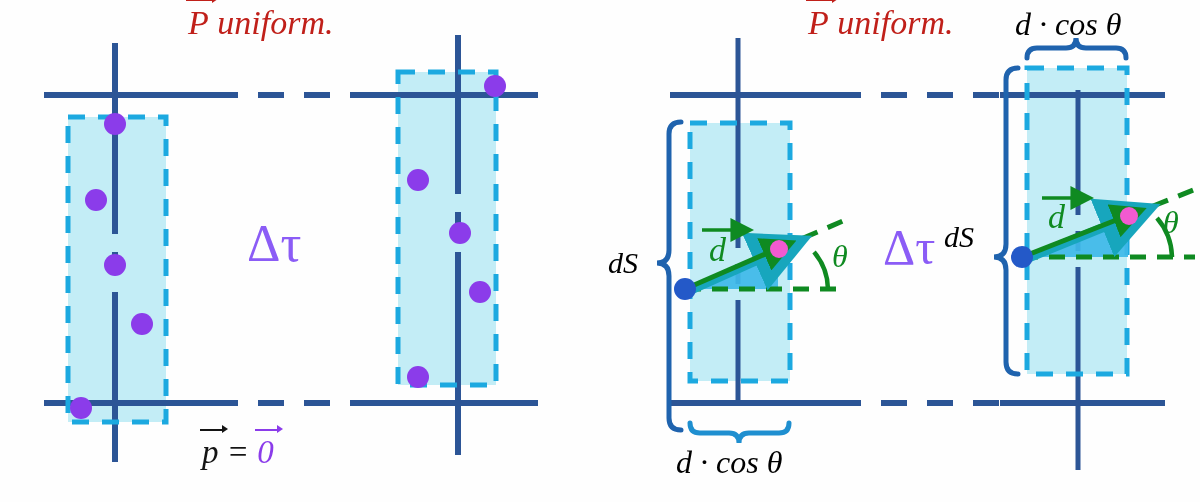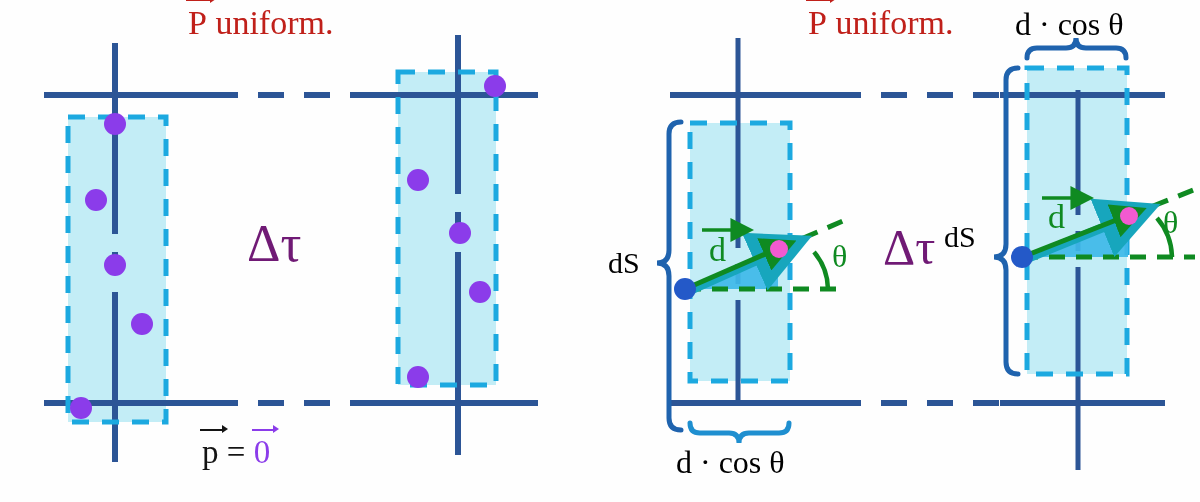--- a/index.html
+++ b/index.html
@@ -22,20 +22,21 @@
   svg.layer {
     position: absolute;
     top: 0;
     left: 0;
     width: 1200px;
     height: 502px;
   }
   .mlabel {
     position: absolute;
     font-family: "Liberation Serif", serif;
+    font-style: italic;
     white-space: nowrap;
     line-height: 1;
     user-select: none;
   }
   .vecbar {
     position: relative;
     display: inline-block;
   }
   .vecbar::after {
     content: "";
@@ -50,21 +51,21 @@
     content: "";
     position: absolute;
     right: -9px;
     top: -0.33em;
     border-left: 6px solid currentColor;
     border-top: 4px solid transparent;
     border-bottom: 4px solid transparent;
   }
   .t-red    { color: #c0201a; }
   .t-blue   { color: #000000; }
-  .t-gray   { color: #701a75; }
+  .t-gray   { color: #8b5cf6; }
   .t-green  { color: #0f8a21; }
   .t-purple { color: #8b3cea; }
   .t-dark   { color: #141414; }
 </style>
 </head>
 <body>
 
 <div id="stage">
 
   <svg class="layer" viewBox="0 0 1200 502">

